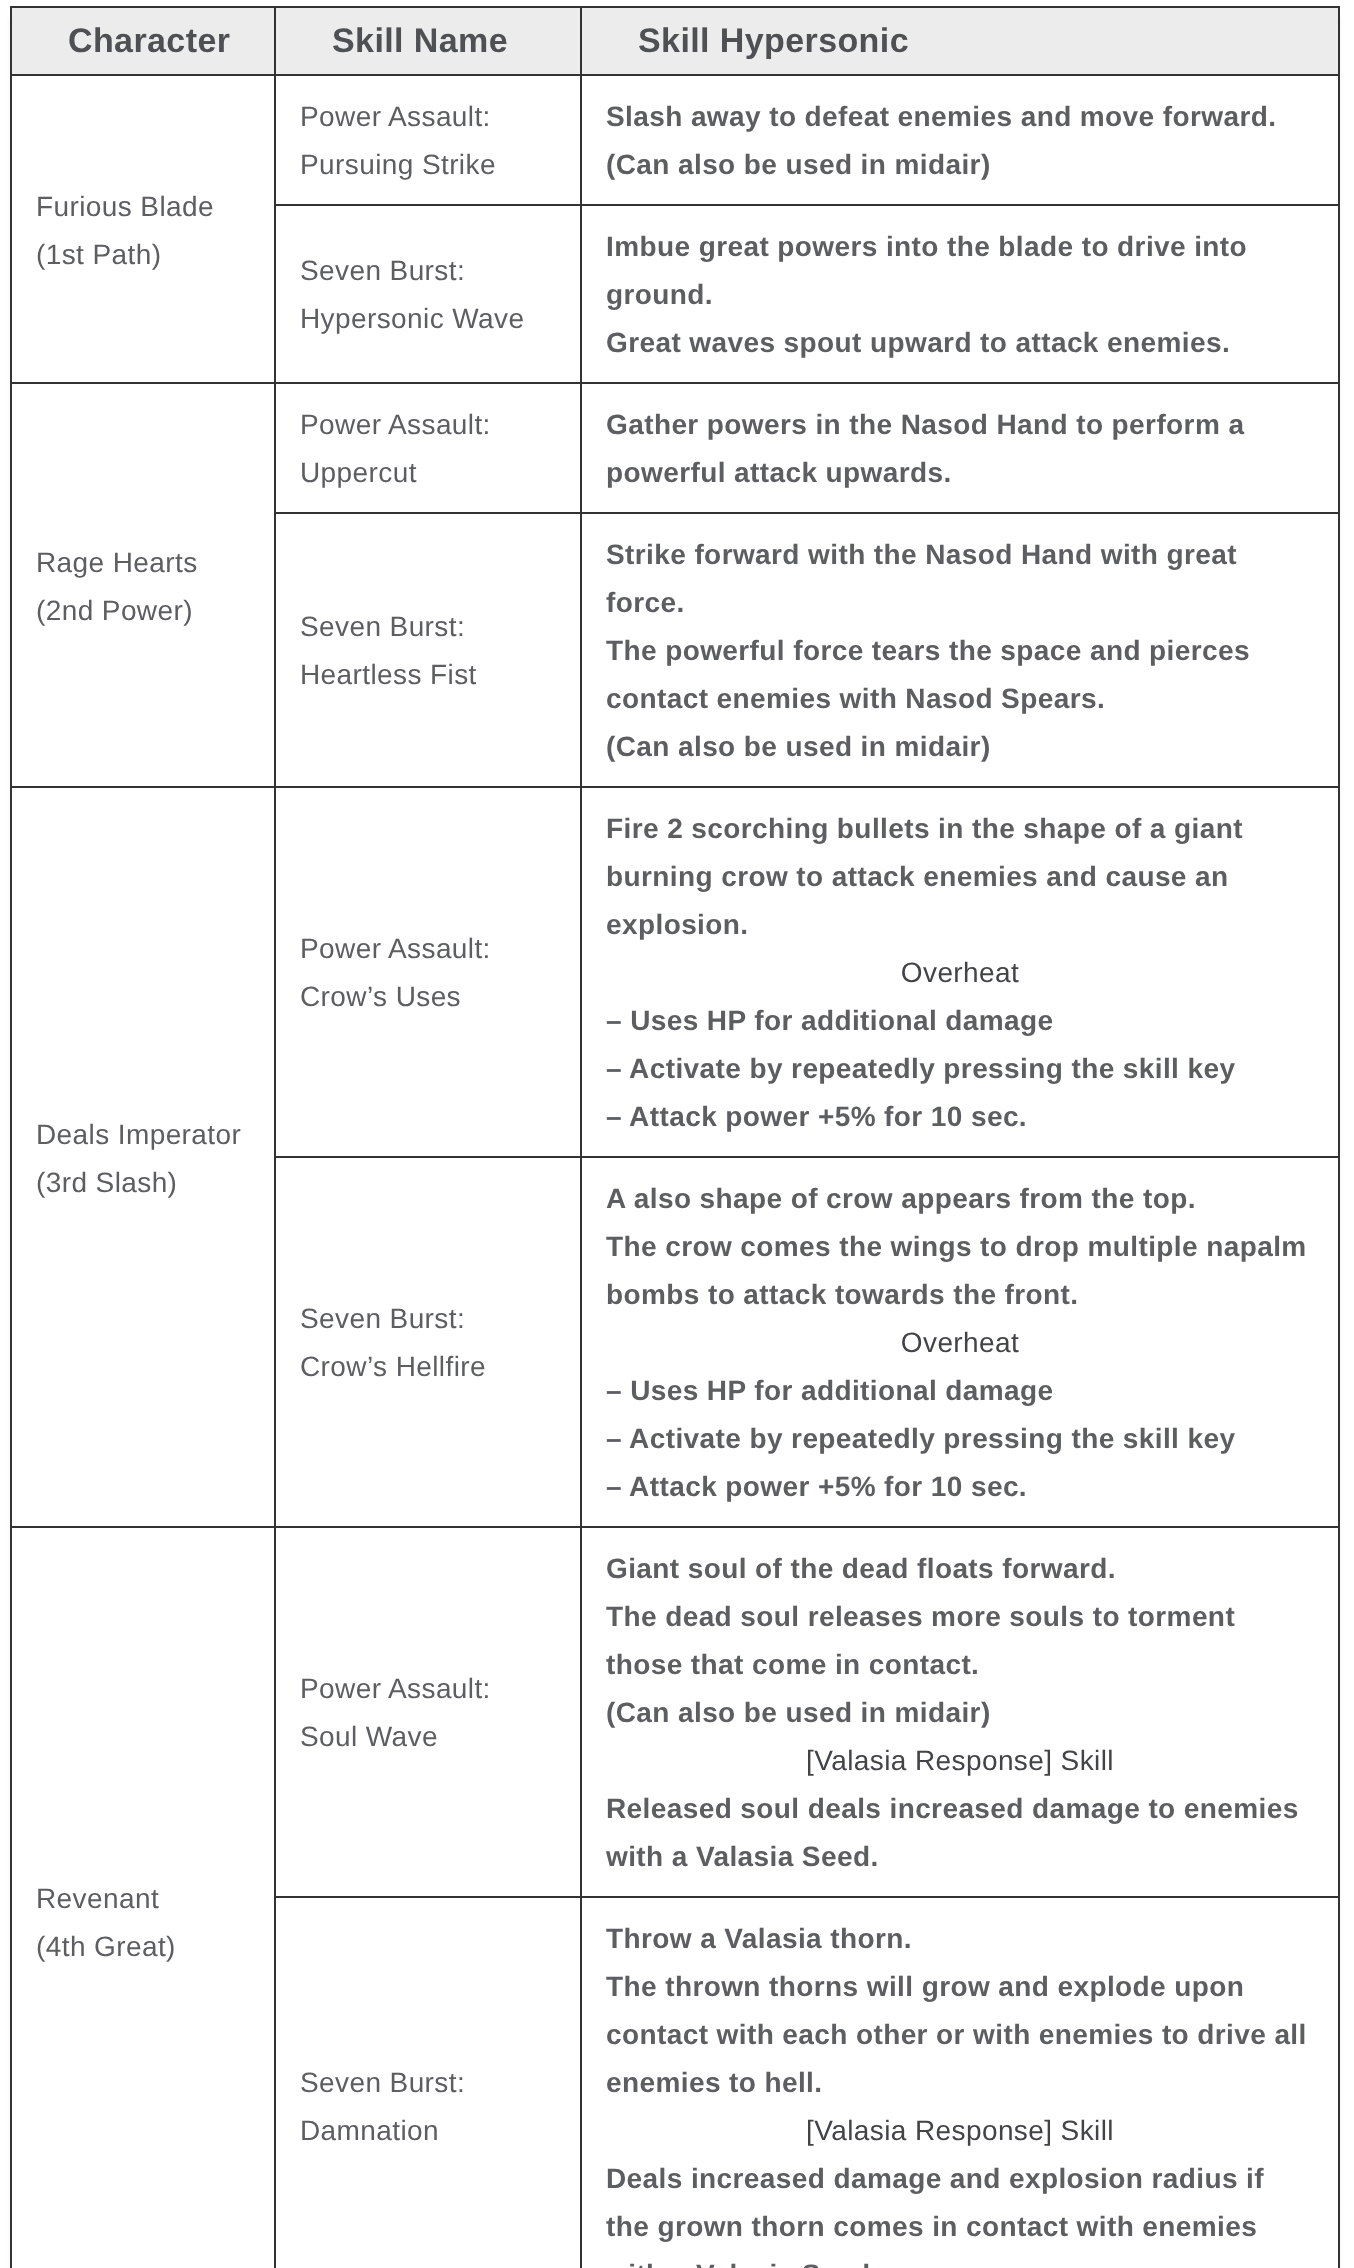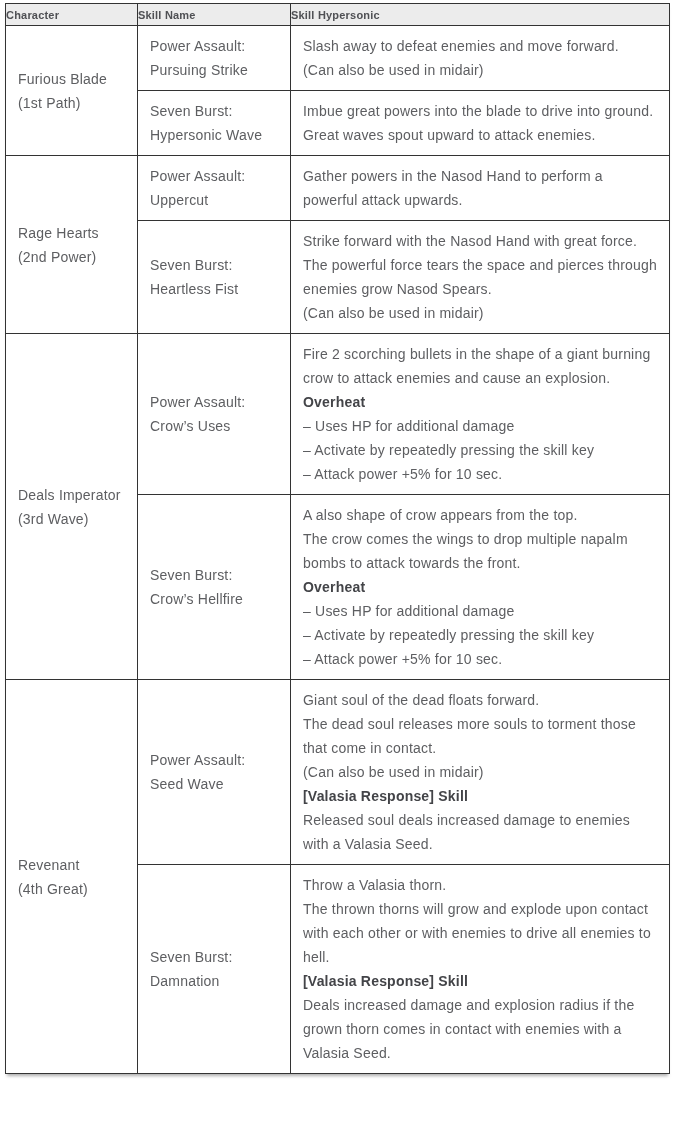--- a/index.html
+++ b/index.html
@@ -25,38 +25,39 @@
     box-shadow:0 4px 3px -2px rgba(110,110,110,.55);
   }
   th,td{
     border:1px solid var(--border);
     vertical-align:middle;
     text-align:left;
   }
   th{
     background:var(--header-bg);
     color:var(--header-text);
-    font-size:11px;
+    font-size:17px;
     font-weight:bold;
     letter-spacing:.2px;
-    height:22px;
-    padding:0 0;
+    height:34px;
+    padding:0 28px;
   }
   td{
     font-size:14px;
     line-height:24px;
     letter-spacing:.2px;
     color:var(--body-text);
     padding:8px 12px;
   }
   .char-cell .line,.name-cell .line{white-space:nowrap;}
-  .desc-cell .para{margin:0;}
+  .desc-cell .para{margin:0;font-weight:bold;}
   .desc-cell .para.bold{
-    font-weight:bold;
+    font-weight:normal;
     color:var(--bold-text);
+    text-align:center;
   }
 </style>
 </head>
 <body>
 
 <div class="page">
   <table class="skill-table">
     <colgroup>
       <col style="width:132px">
       <col style="width:153px">
@@ -107,28 +108,28 @@
             <div class="para">Gather powers in the Nasod Hand to perform a powerful attack upwards.</div>
           </td>
         </tr>
         <tr>
           <td class="name-cell">
             <div class="line">Seven Burst:</div>
             <div class="line">Heartless Fist</div>
           </td>
           <td class="desc-cell">
             <div class="para">Strike forward with the Nasod Hand with great force.</div>
-            <div class="para">The powerful force tears the space and pierces through enemies grow Nasod Spears.</div>
+            <div class="para">The powerful force tears the space and pierces contact enemies with Nasod Spears.</div>
             <div class="para">(Can also be used in midair)</div>
           </td>
         </tr>
         <tr>
           <td class="char-cell" rowspan="2">
             <div class="line">Deals Imperator</div>
-            <div class="line">(3rd Wave)</div>
+            <div class="line">(3rd Slash)</div>
           </td>
           <td class="name-cell">
             <div class="line">Power Assault:</div>
             <div class="line">Crow’s Uses</div>
           </td>
           <td class="desc-cell">
             <div class="para">Fire 2 scorching bullets in the shape of a giant burning crow to attack enemies and cause an explosion.</div>
             <div class="para bold">Overheat</div>
             <div class="para">– Uses HP for additional damage</div>
             <div class="para">– Activate by repeatedly pressing the skill key</div>
@@ -149,21 +150,21 @@
             <div class="para">– Attack power +5% for 10 sec.</div>
           </td>
         </tr>
         <tr>
           <td class="char-cell" rowspan="2">
             <div class="line">Revenant</div>
             <div class="line">(4th Great)</div>
           </td>
           <td class="name-cell">
             <div class="line">Power Assault:</div>
-            <div class="line">Seed Wave</div>
+            <div class="line">Soul Wave</div>
           </td>
           <td class="desc-cell">
             <div class="para">Giant soul of the dead floats forward.</div>
             <div class="para">The dead soul releases more souls to torment those that come in contact.</div>
             <div class="para">(Can also be used in midair)</div>
             <div class="para bold">[Valasia Response] Skill</div>
             <div class="para">Released soul deals increased damage to enemies with a Valasia Seed.</div>
           </td>
         </tr>
         <tr>

